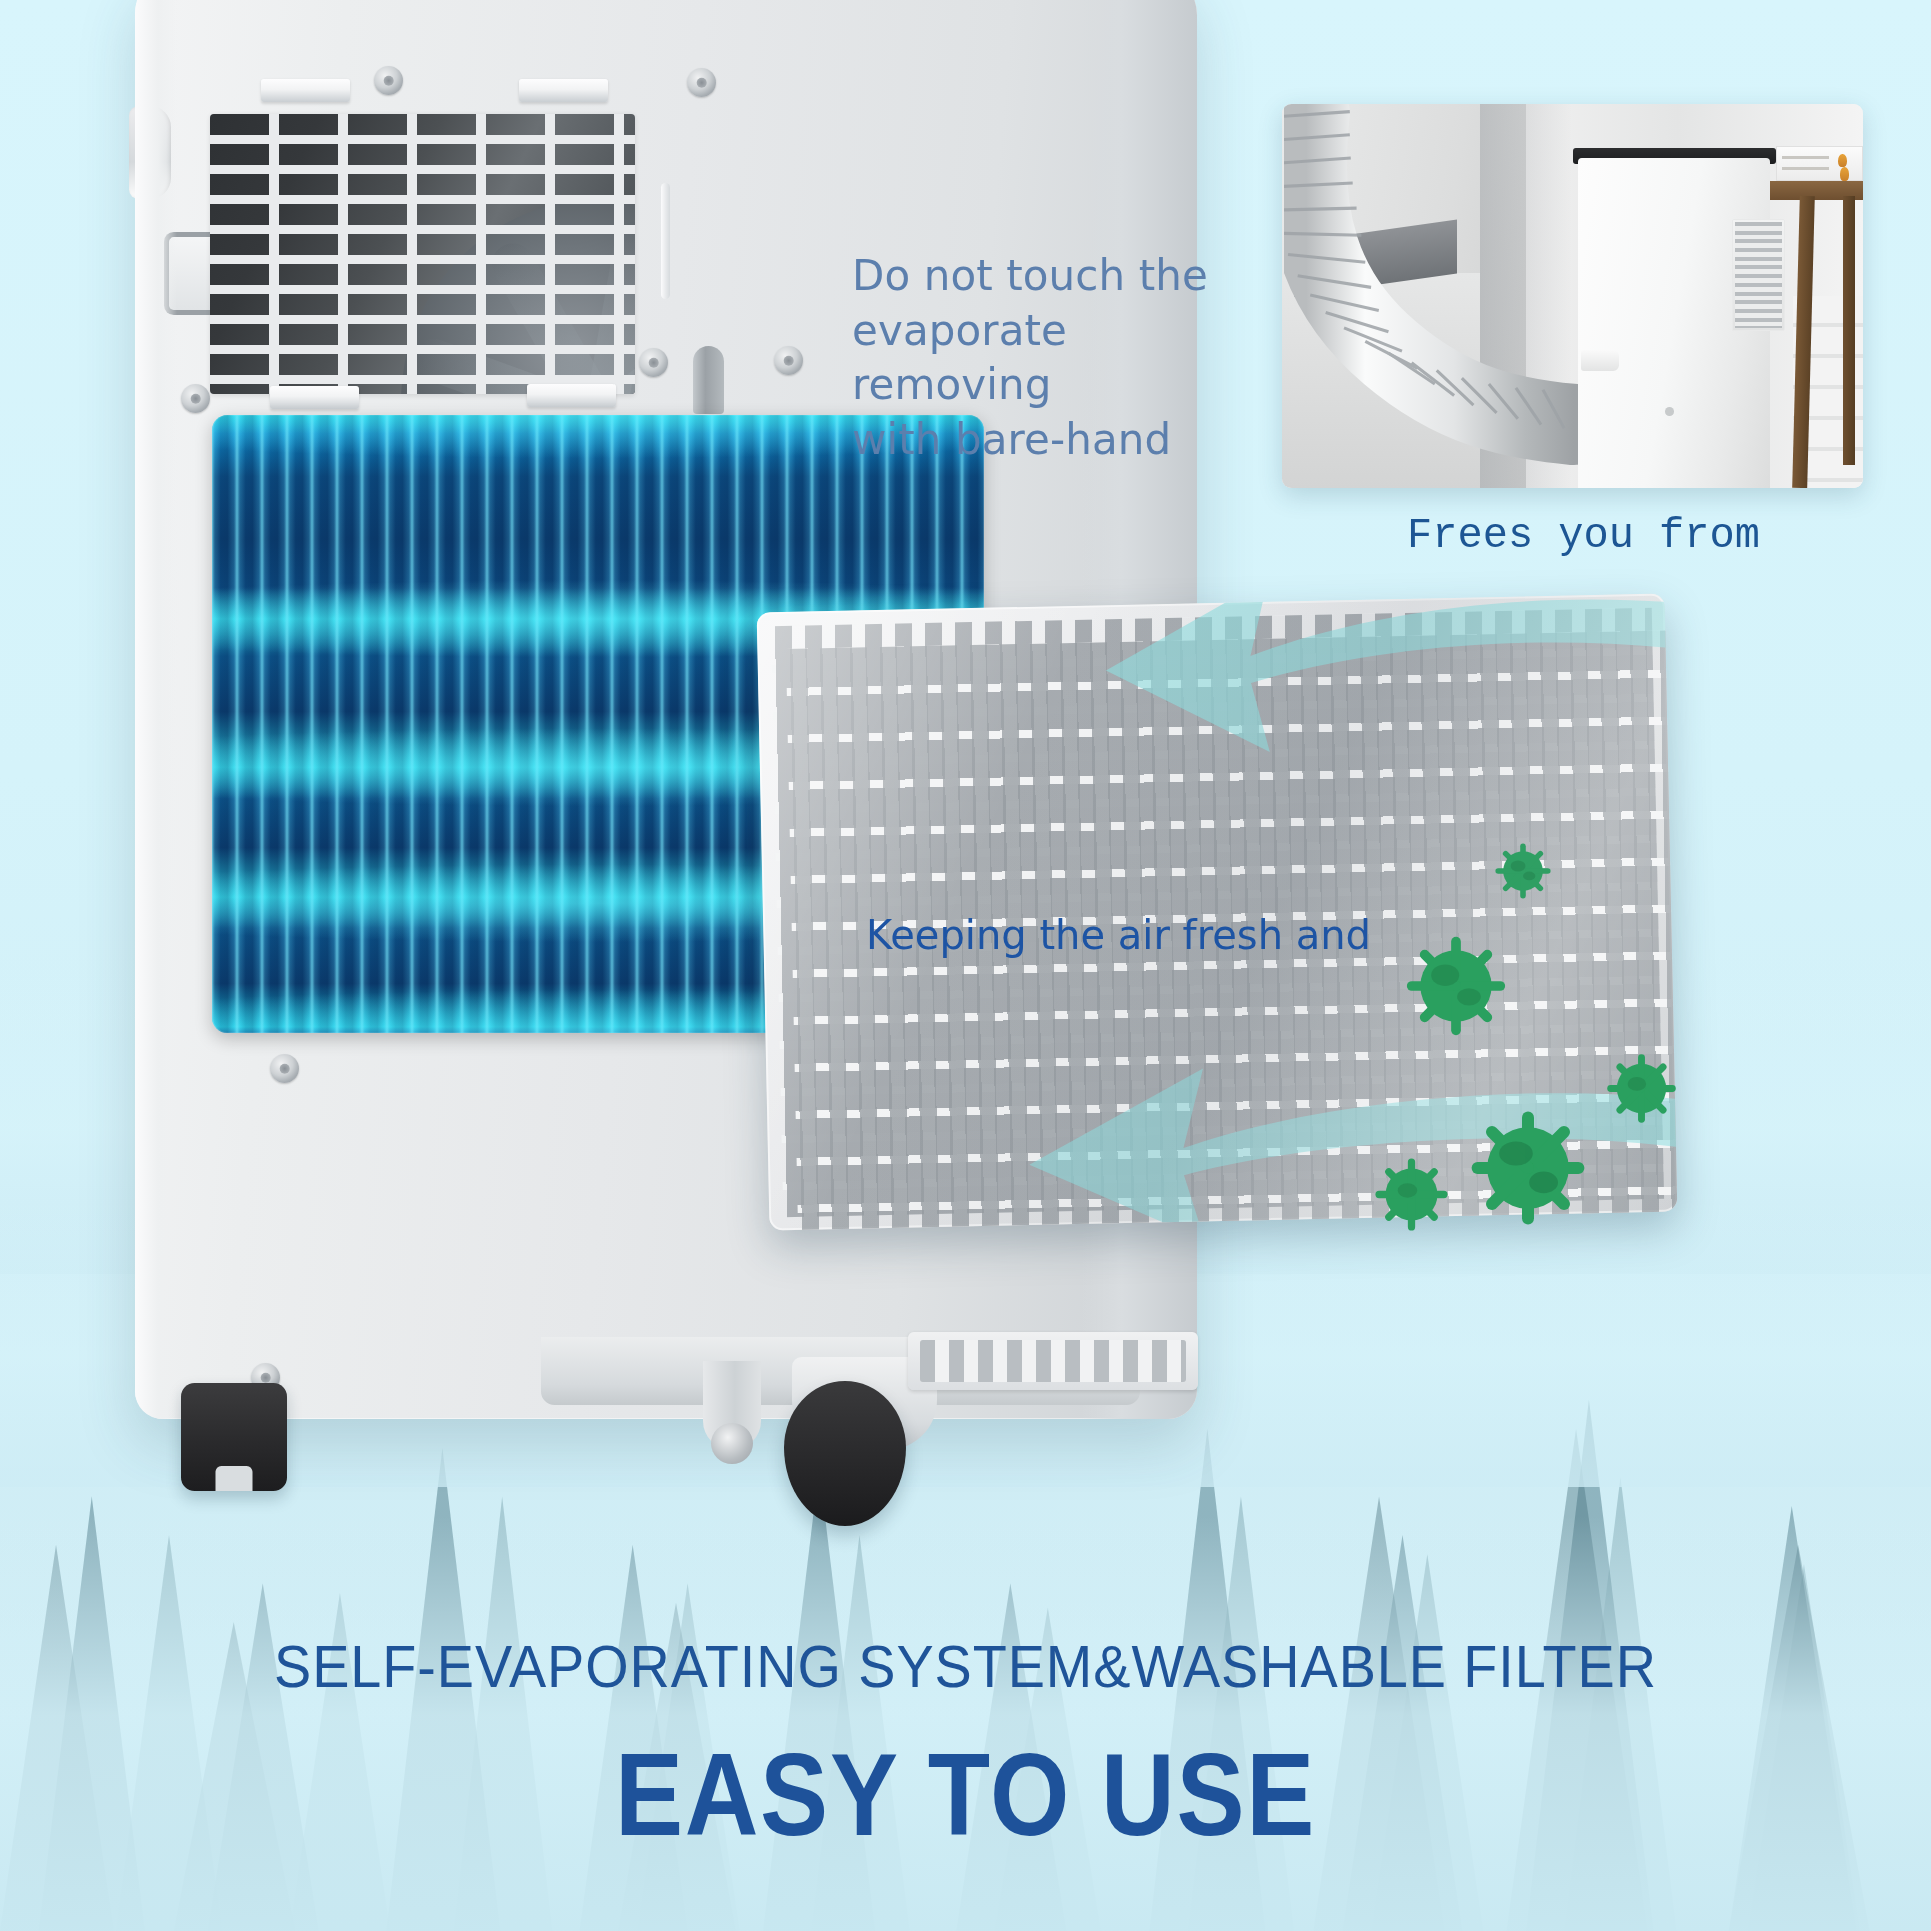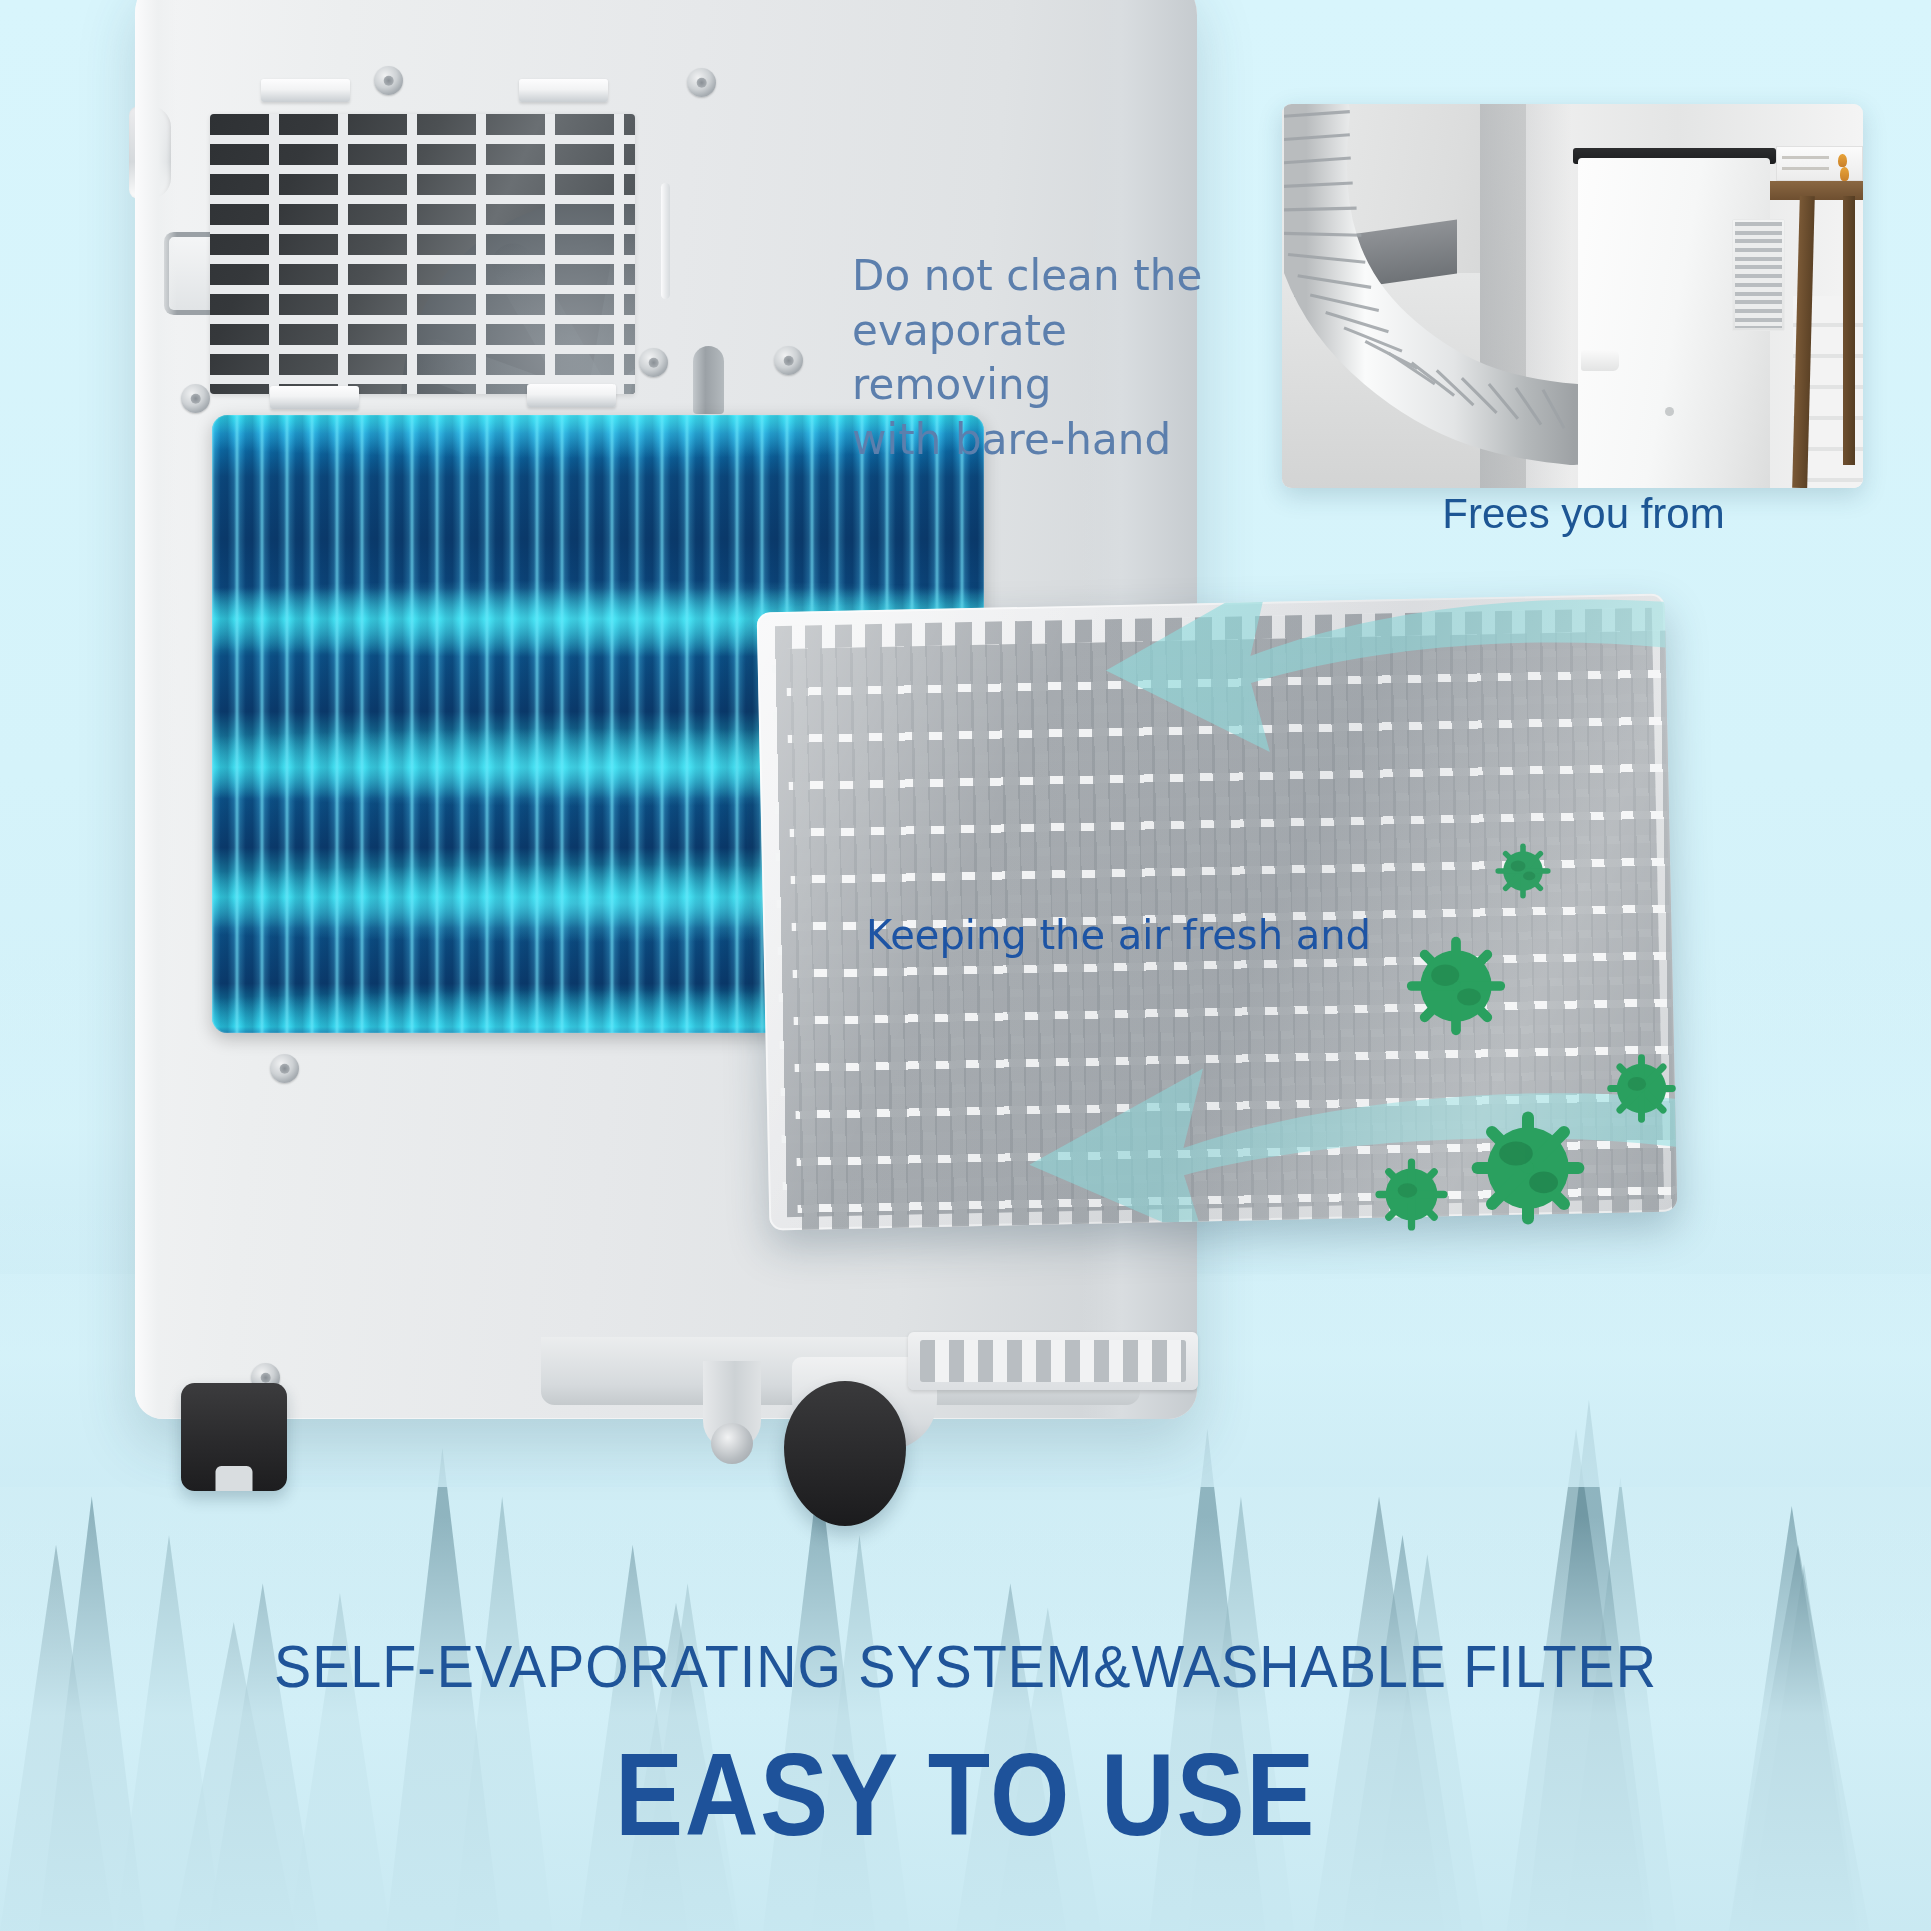--- a/index.html
+++ b/index.html
@@ -359,23 +359,23 @@
   .desk-orn {
     position:absolute; width:8.7px; height:13.5px; border-radius:50% 50% 40% 40%;
     background:linear-gradient(180deg,#e8a339,#c9802a);
   }
   .wainscot {
     position:absolute; left:88%; top:50%; width:12%; height:50%;
     background:repeating-linear-gradient(180deg,#f3f3f3 0px,#f3f3f3 27px,#e2e3e3 27px,#e2e3e3 31px);
   }
 
   #inset-caption {
-    position:absolute; left:1352px; top:487px; width:463px;
+    position:absolute; left:1352px; top:510px; width:463px;
     text-align:center; font-size:42px; line-height:1.28;
-    color:#1d5694; font-family:Liberation Sans, sans-serif;
+    color:#1d5694; font-family:Liberation Mono, monospace;
   }
 
   
   #headline-sub {
     position:absolute; left:0; right:0; top:1632px;
     text-align:center;
     font-family:"Liberation Sans Narrow","Liberation Sans", sans-serif;
     font-size:60px; letter-spacing:1px;
     color:#1f5499;
     transform:scaleX(.93);
@@ -480,21 +480,21 @@
     <div class="base-plate"></div>
     <div class="caster" style="left:46px;top:1412px;"></div>
     <div class="caster-yoke" style="left:657px;top:1386px;"></div>
     <div class="caster-round" style="left:649px;top:1410px;"></div>
     <div class="drain-port" style="left:568px;top:1390px;"></div>
   </div>
 
   <div class="vent-strip"></div>
 
   <div id="warning-text">
-    <div>Do not clean the</div>
+    <div>Do not touch the</div>
     <div>evaporate removing</div>
     <div>with bare-hand</div>
   </div>
 
   <div id="filter-panel">
     <div class="mesh"></div>
     <div class="mesh2"></div>
 
     <svg class="airflow-arrow" style="left:203px;top:-39px;width:734px;height:193px;" viewBox="0 0 760 200">
       <path d="M760 52 C600 34 430 50 300 96 L320 16 L150 108 L318 196 L300 124 C430 88 600 78 760 100 Z" fill="#8fdfe0" opacity="0.62"></path>

